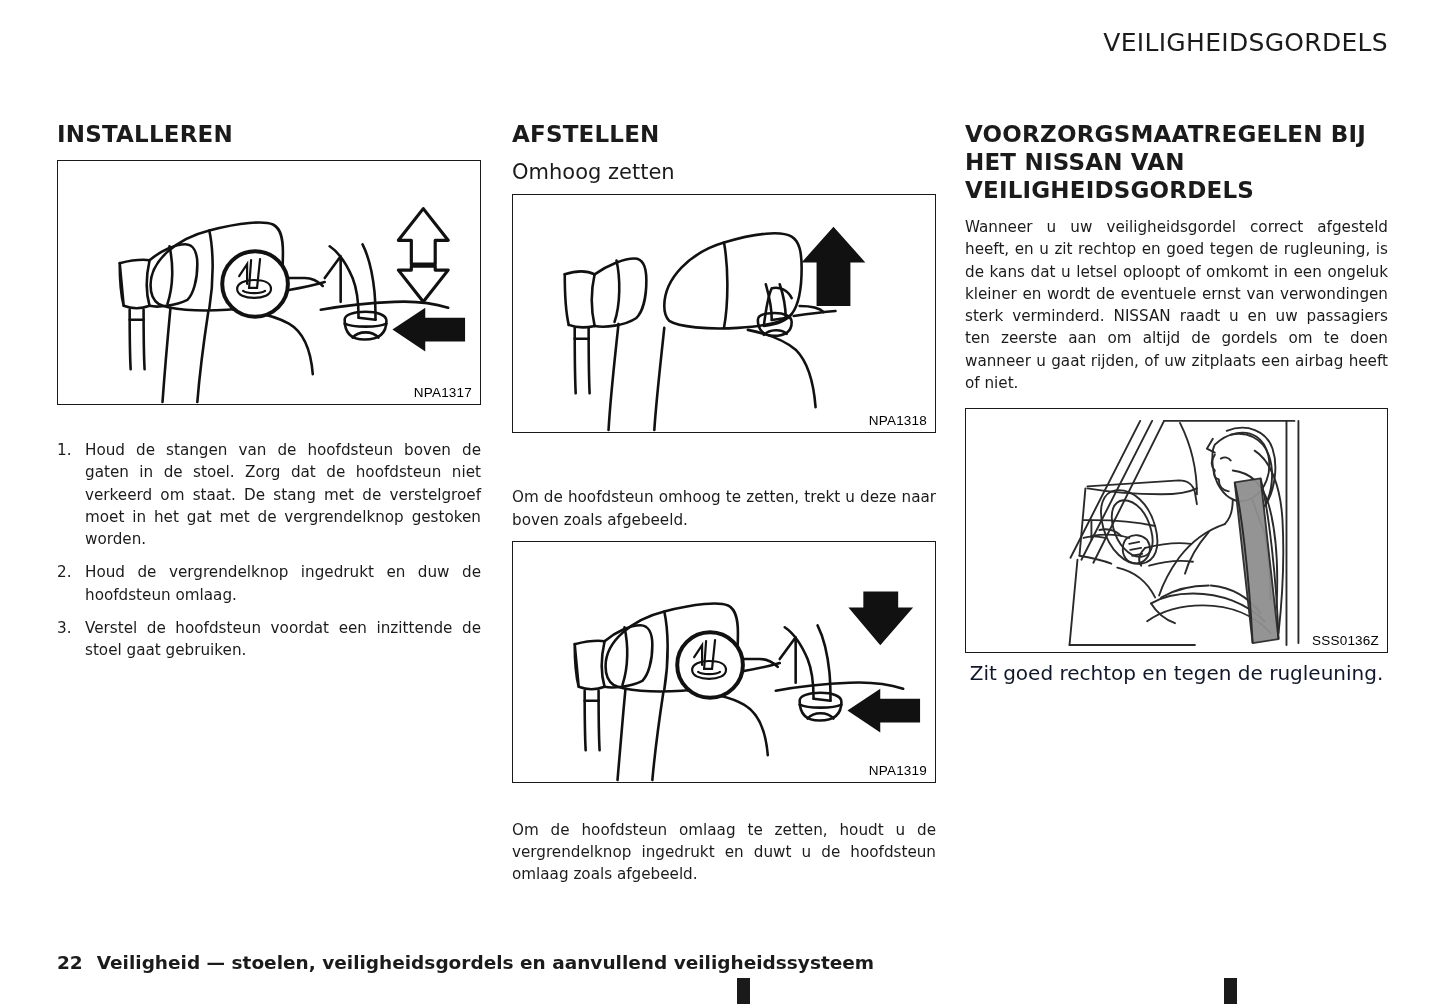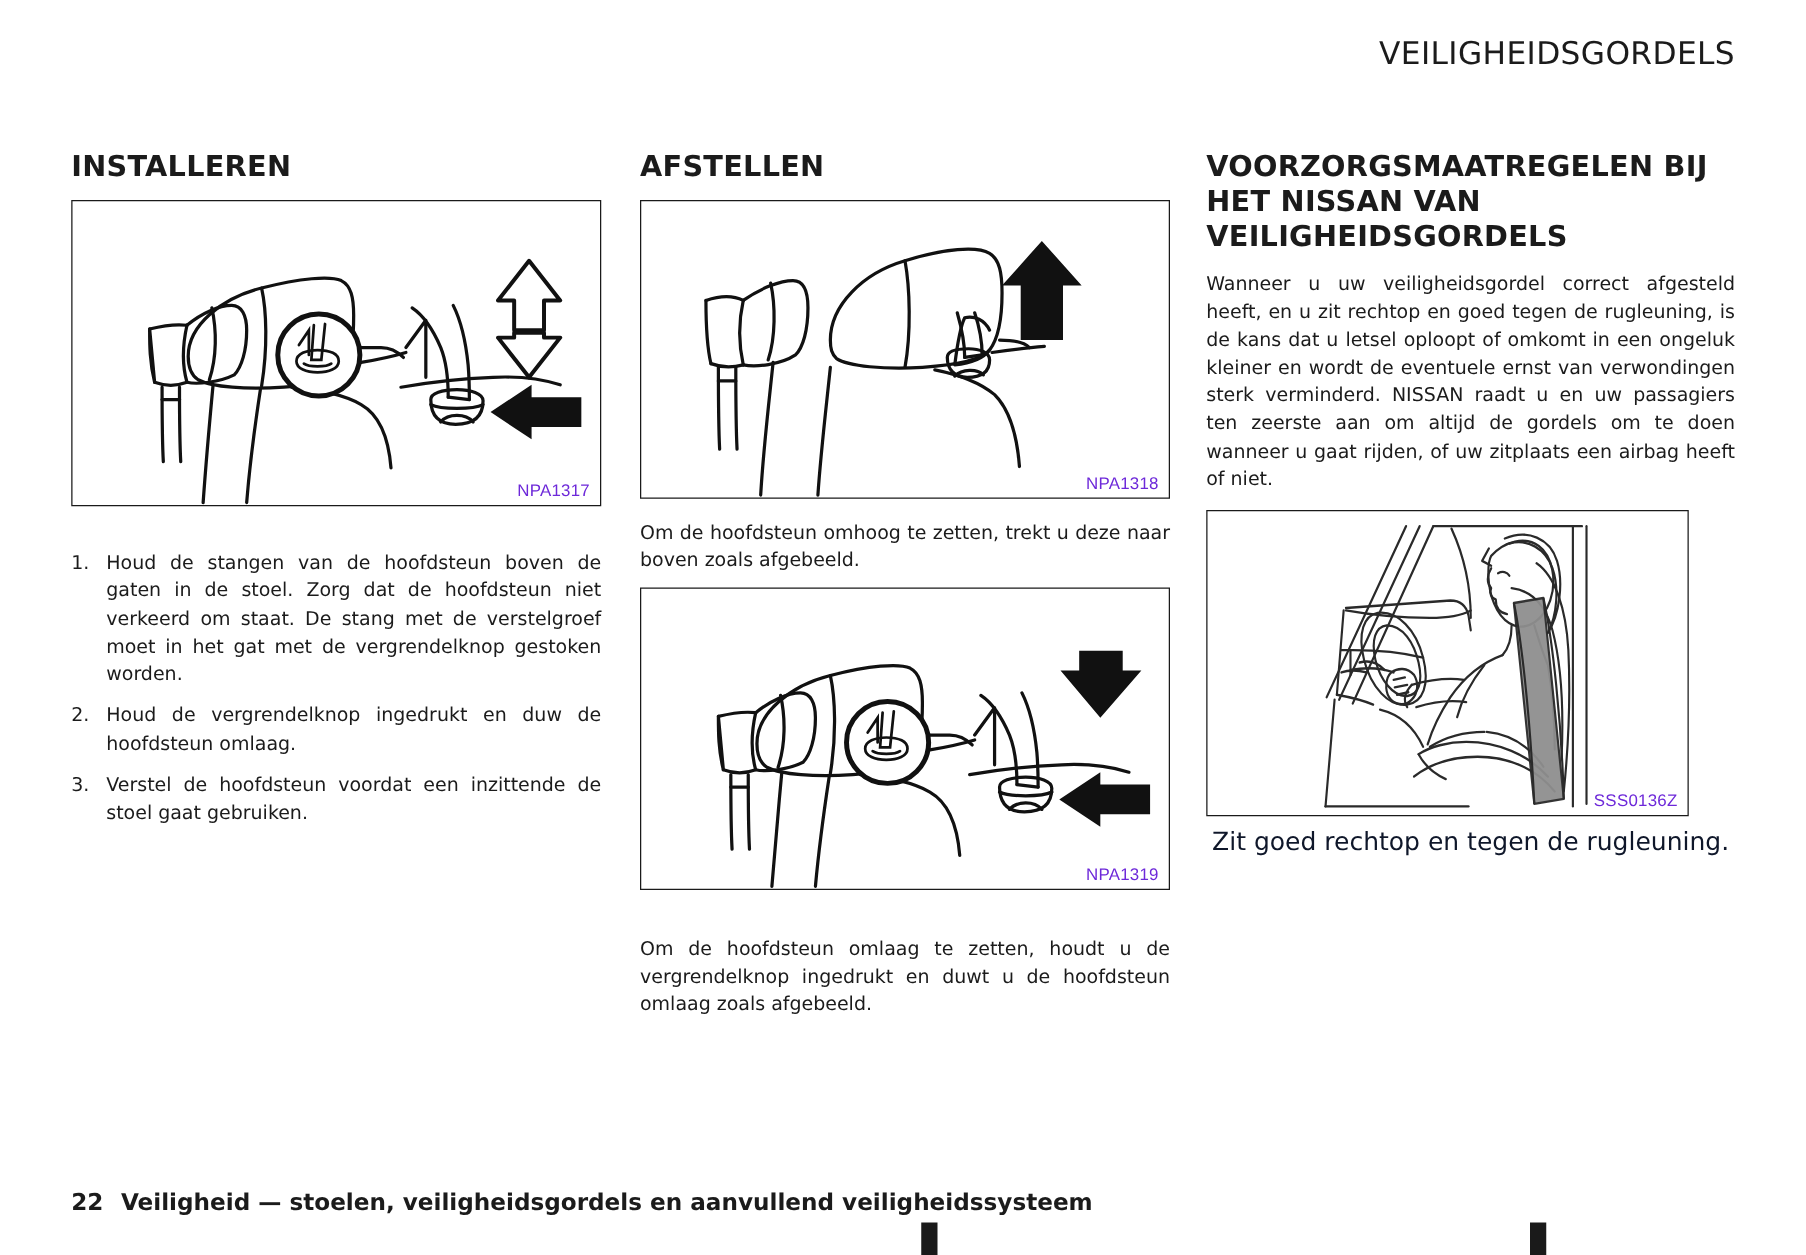--- a/index.html
+++ b/index.html
@@ -76,21 +76,21 @@
     position: relative;
     background: #fff;
   }
   .figure svg { display: block; width: 100%; height: 100%; }
   .fig-id {
     position: absolute;
     right: 8px;
     bottom: 4px;
     font-size: 13.5px;
     letter-spacing: 0.2px;
-    color: #6d28d9;
+    color: #000000;
     font-family: "Liberation Sans", sans-serif;
   }
   .fig-caption {
     text-align: center;
     font-size: 20px;
     font-weight: normal;
     margin-top: 8px;
     color: #0f172a;
   }
 
@@ -231,20 +231,21 @@
       <li>
         <span class="num">3.</span>
         <span>Verstel de hoofdsteun voordat een inzittende de stoel gaat gebruiken.</span>
       </li>
     </ol>
   </div>
 
   <div class="col col-2">
 
     <h1 class="section-title">AFSTELLEN</h1>
+    <h2 class="sub-title">Omhoog zetten</h2>
 
     <div class="figure" style="width:424px;height:239px;">
       <svg viewBox="0 0 424 239" preserveAspectRatio="none" aria-hidden="true">
         <g fill="none" stroke="#111" stroke-width="2.6" stroke-linecap="round" stroke-linejoin="round">
 
           <path d="M152 112 C152 84 178 58 212 48 C244 38 270 36 280 42 C288 47 290 58 290 74
                    C290 96 286 112 280 120 C274 128 254 132 226 134 C196 136 166 133 157 127 C153 123 152 119 152 112 Z"></path>
           <path d="M212 48 C216 70 217 106 212 134"></path>
 
           <path d="M280 120 C274 128 262 131 252 132 C254 116 256 102 260 94 C268 92 276 96 280 104"></path>
@@ -275,21 +276,21 @@
           <path d="M236 136 C256 140 272 146 284 156 C296 168 302 188 304 214"></path>
         </g>
 
         <g fill="#111">
           <path d="M322 32 L354 68 L339 68 L339 112 L305 112 L305 68 L290 68 Z"></path>
         </g>
       </svg>
       <span class="fig-id">NPA1318</span>
     </div>
 
-    <p class="body-text" style="margin-top:16px;">Om de hoofdsteun omhoog te zetten, trekt u deze naar boven zoals afgebeeld.</p>
+    <p class="body-text" style="margin-top:53px;">Om de hoofdsteun omhoog te zetten, trekt u deze naar boven zoals afgebeeld.</p>
 
 
     <div class="figure" style="width:424px;height:242px;">
       <svg viewBox="0 0 424 242" preserveAspectRatio="none" aria-hidden="true">
         <g fill="none" stroke="#111" stroke-width="2.6" stroke-linecap="round" stroke-linejoin="round">
 
           <path d="M93 125 C93 100 120 78 152 70 C183 62 207 60 216 64 C224 68 226 78 226 92
                    C226 112 224 128 219 136 C214 144 196 148 170 150 C140 152 112 150 101 144 C95 140 93 134 93 125 Z"></path>
           <path d="M152 70 C156 88 157 118 152 149"></path>
           <path d="M219 136 C214 144 201 148 192 150 C194 134 196 120 200 112 C208 110 216 114 219 122"></path>
@@ -341,21 +342,21 @@
 
     <p class="body-text last" style="margin-top:36px;">Om de hoofdsteun omlaag te zetten, houdt u de vergrendelknop ingedrukt en duwt u de hoofdsteun omlaag zoals afgebeeld.</p>
   </div>
 
   <div class="col col-3">
 
     <h1 class="section-title">VOORZORGSMAATREGELEN BIJ HET NISSAN VAN VEILIGHEIDSGORDELS</h1>
 
     <p class="body-text" style="margin-bottom:14px;">Wanneer u uw veiligheidsgordel correct afgesteld heeft, en u zit rechtop en goed tegen de rugleuning, is de kans dat u letsel oploopt of omkomt in een ongeluk kleiner en wordt de eventuele ernst van verwondingen sterk verminderd. NISSAN raadt u en uw passagiers ten zeerste aan om altijd de gordels om te doen wanneer u gaat rijden, of uw zitplaats een airbag heeft of niet.</p>
 
-    <div class="figure" style="width:386px;height:245px;">
+    <div class="figure" style="width:423px;height:245px;">
       <svg viewBox="0 0 423 245" preserveAspectRatio="none" aria-hidden="true">
         <g fill="none" stroke="#2a2a2a" stroke-width="1.9" stroke-linecap="round" stroke-linejoin="round">
 
           <path d="M175 12 L105 150"></path>
           <path d="M187 12 L116 152"></path>
           <path d="M199 12 L128 155"></path>
 
           <path d="M199 12 L330 12"></path>
           <path d="M215 14 C228 40 232 66 232 86"></path>
 

